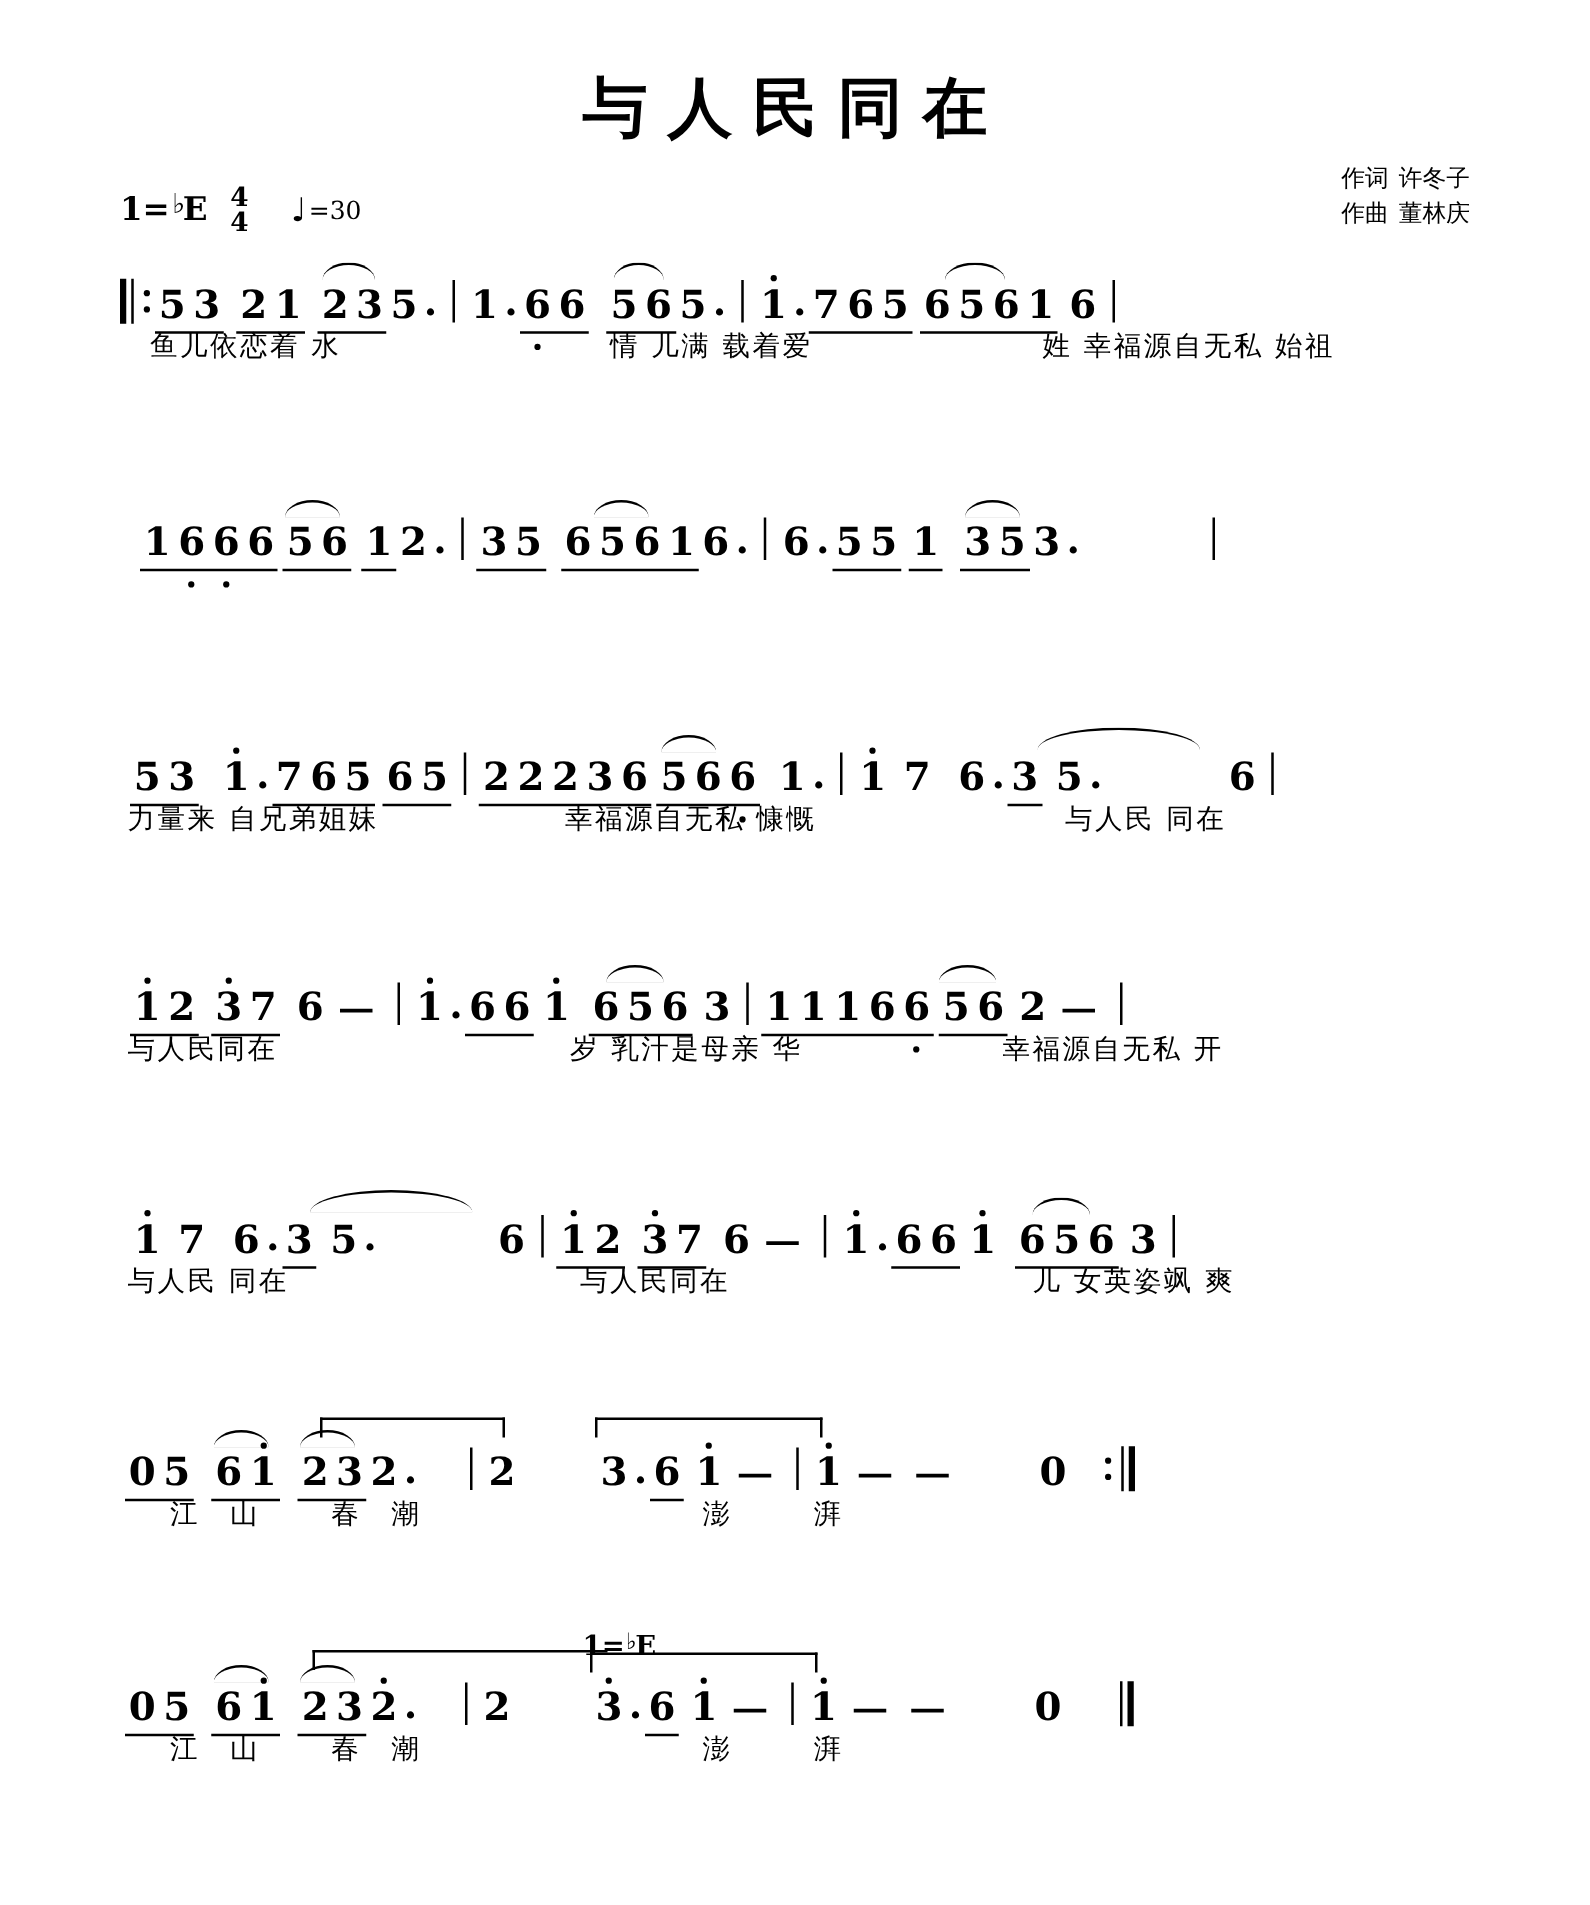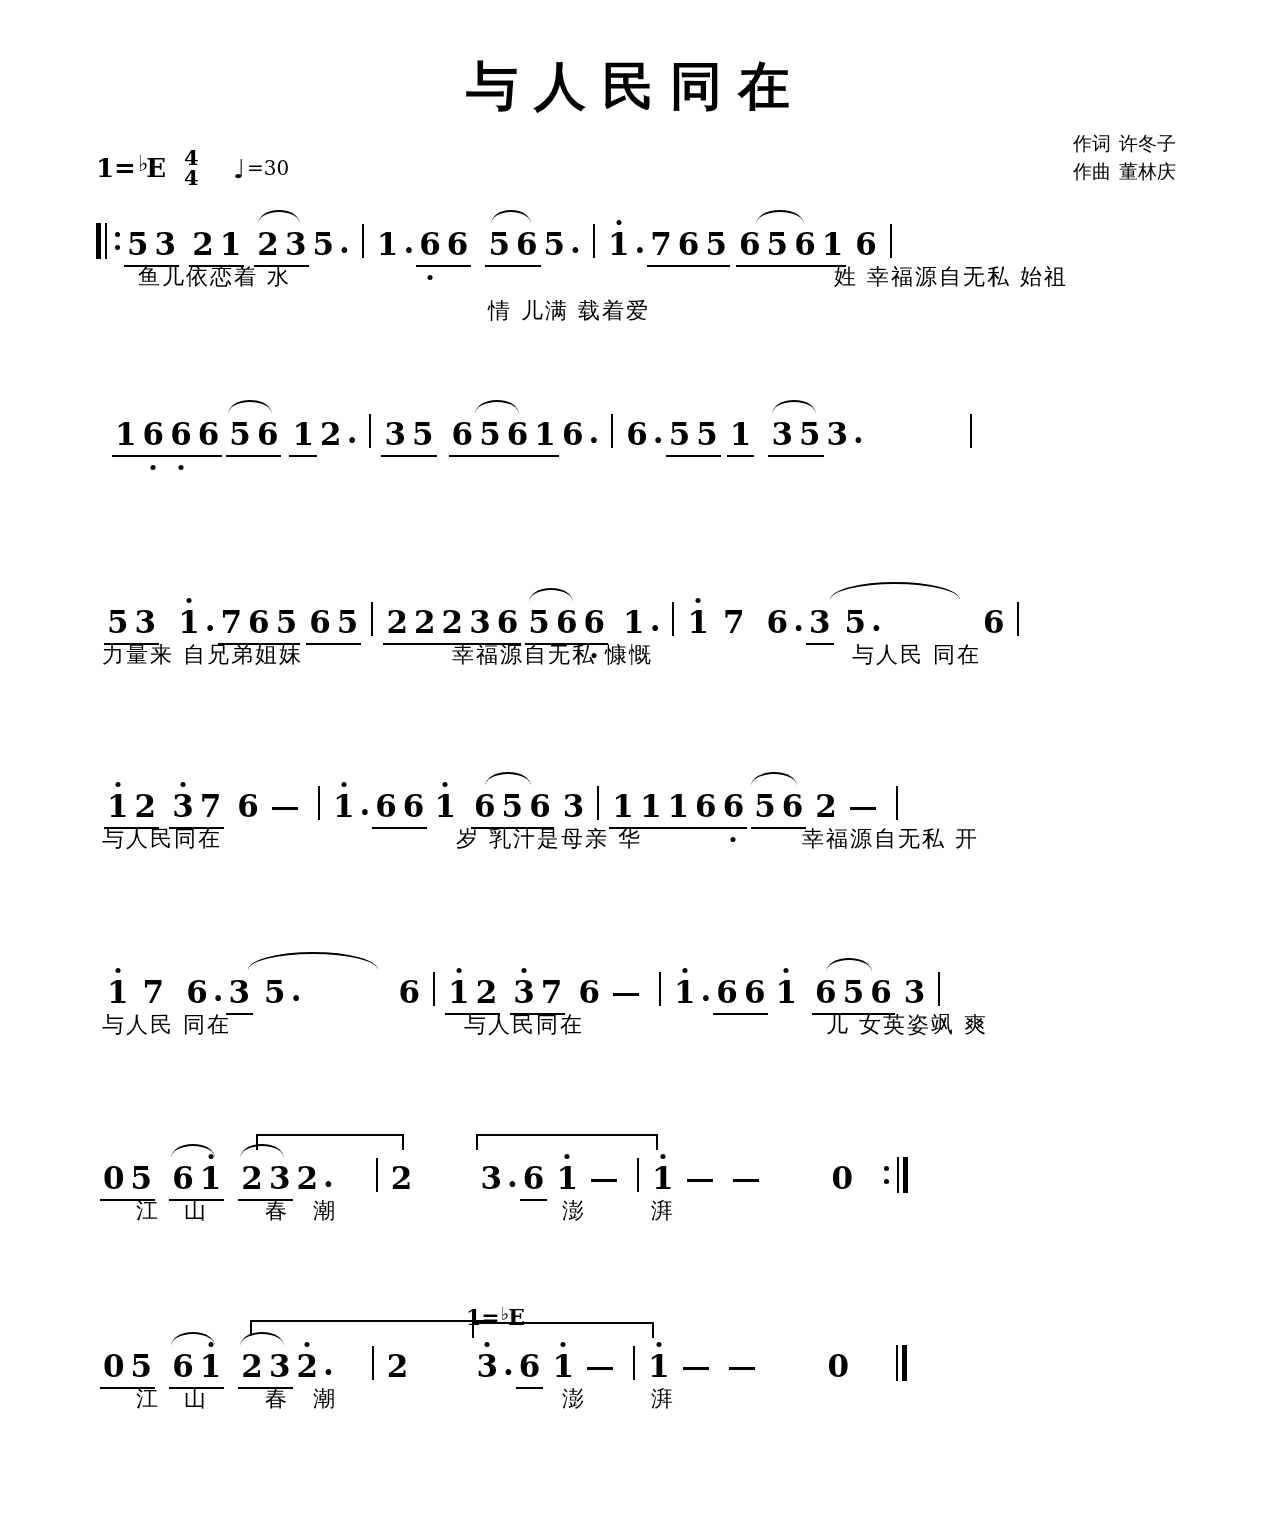--- a/index.html
+++ b/index.html
@@ -30,21 +30,21 @@
     font-size: 52px;
     font-weight: bold;
     letter-spacing: 16px;
     white-space: nowrap;
   }
   .credits {
     position: absolute;
     top: 130px;
     right: 96px;
     text-align: left;
-    font-family: Liberation Sans, sans-serif;
+    font-family: Liberation Mono, monospace;
     font-size: 19px;
     line-height: 28px;
     white-space: nowrap;
   }
   .credits div span.lbl { margin-right: 8px; }
   .meta {
     position: absolute;
     top: 148px;
     left: 96px;
     display: flex;
@@ -294,22 +294,22 @@
             <span class="n">5</span>
             <span class="n">6</span>
             <span class="n">1</span>
         </span>
         <span style="width:6px"></span>
         <span class="n">6</span>
       </span>
       <span class="bar"></span>
     </div>
     <div class="lyricline">
-      <span style="position:absolute;left:42px;">鱼儿依恋着 水</span>
-      <span style="position:absolute;left:392px;margin-top:34px;">情 儿满 载着爱</span>
+      <span style="position:absolute;left:24px;">鱼儿依恋着 水</span>
+      <span style="position:absolute;left:392px;">情 儿满 载着爱</span>
       <span style="position:absolute;left:738px;">姓 幸福源自无私 始祖</span>
     </div>
   </div>
 
   <div class="system" style="top:390px;">
     <div class="noteline">
       <span class="measure" style="margin-left:16px;">
         <span class="grp u1">
             <span class="n">1</span>
             <span class="n dot-below">6</span>

